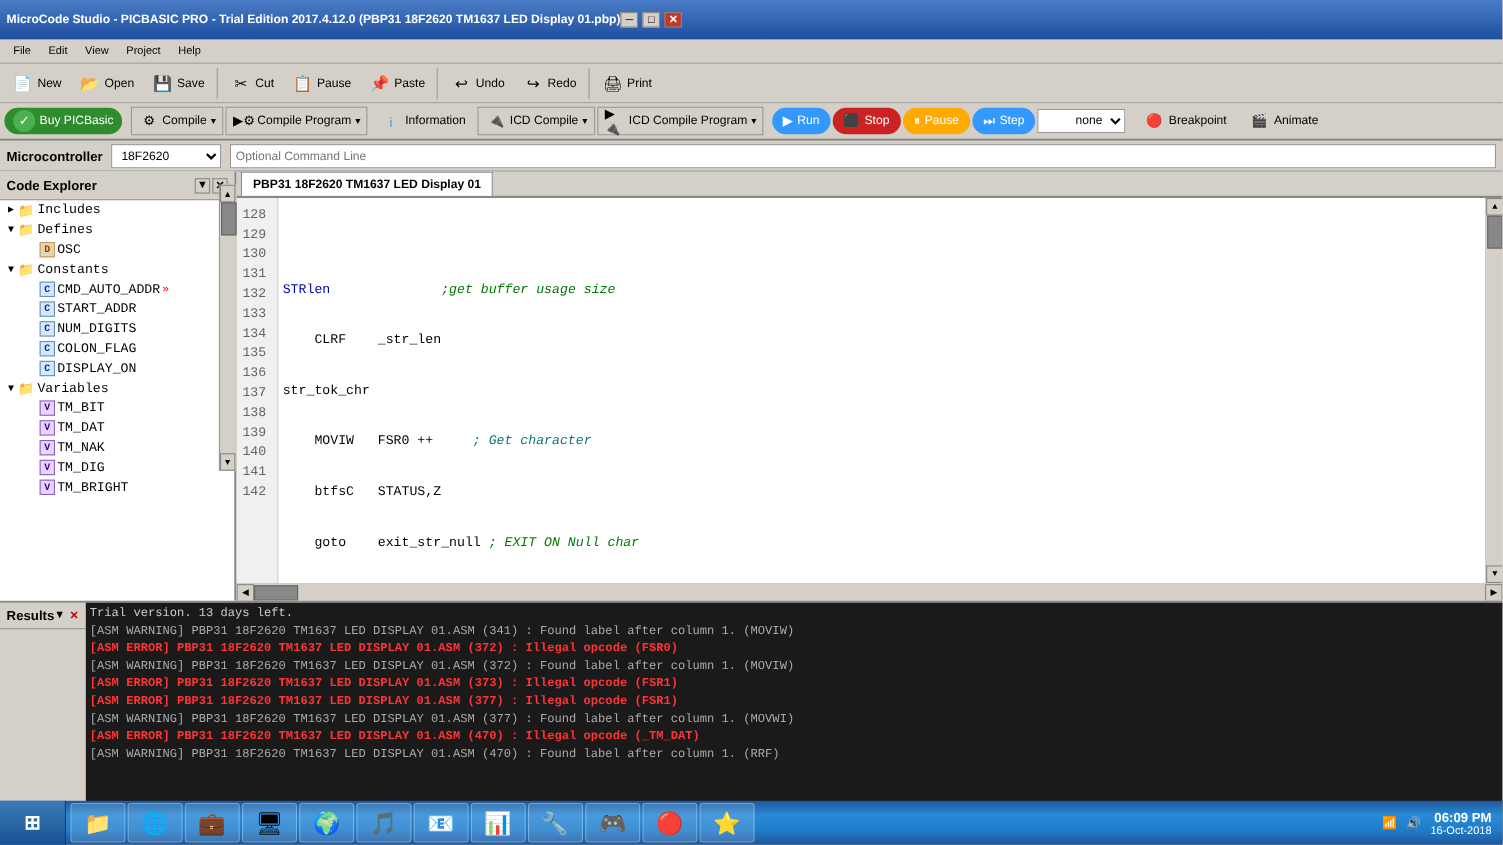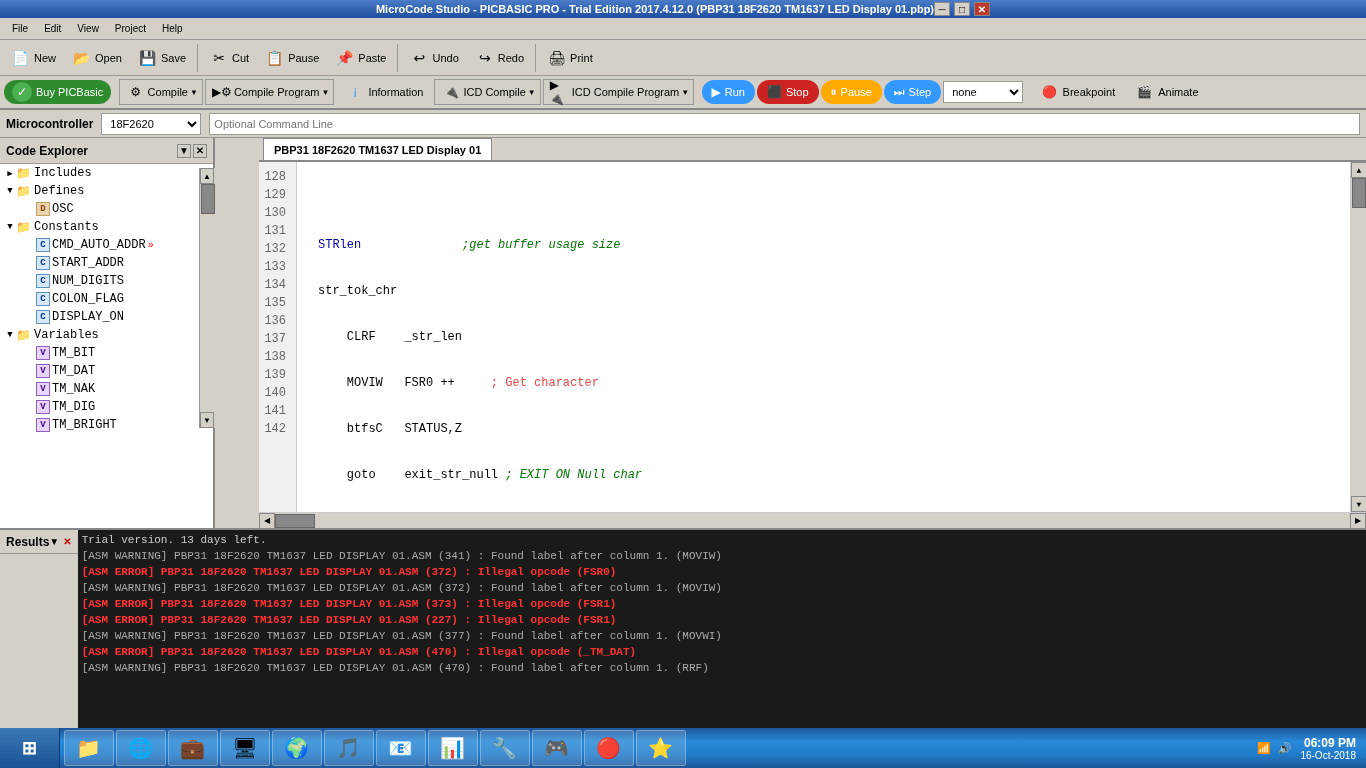--- a/index.html
+++ b/index.html
@@ -2,24 +2,24 @@
 <html><head>
   <meta charset="utf-8">
   <style>
     * { margin: 0; padding: 0; box-sizing: border-box; }
     body { font-family: 'Segoe UI', Tahoma, Geneva, Verdana, sans-serif; font-size: 12px; background: #d4d0c8; overflow: hidden; width: 1366px; height: 768px; }
 
     
     #title-bar {
       background: linear-gradient(to bottom, #4a7cc7, #1e4fa0);
       color: white;
-      height: 18px;
-      display: flex;
-      align-items: center;
-      justify-content: center;
+      height: 36px;
+      display: flex;
+      align-items: center;
+      justify-content: flex-start;
       padding: 0 6px;
       font-size: 11px;
       font-weight: bold;
     }
     #title-bar-controls { display: flex; gap: 4px; }
     .title-btn {
       width: 16px; height: 14px;
       display: flex; align-items: center; justify-content: center;
       font-size: 10px; cursor: pointer; border: 1px solid #888;
     }
@@ -111,21 +111,20 @@
     .mc-select {
       height: 22px; font-size: 11px; background: white;
       border: 1px solid #999; padding: 0 4px; min-width: 100px;
     }
     .cmd-line { height: 22px; flex: 1; font-size: 11px; background: white; border: 1px solid #999; padding: 0 4px; }
 
     
     #main-area {
       display: flex;
       height: calc(768px - 22px - 22px - 36px - 34px - 28px - 26px - 26px - 22px);
-      gap: 44px;
     }
 
     
     #sidebar {
       width: 215px;
       min-width: 215px;
       background: white;
       border-right: 2px solid #888;
       display: flex;
       flex-direction: column;
@@ -212,21 +211,21 @@
     .line-num {
       height: 18px;
       padding-right: 4px;
       display: flex;
       align-items: center;
       justify-content: flex-end;
     }
     #code-content {
       flex: 1;
       overflow: hidden;
-      padding: 0 21px;
+      padding: 0 4px;
       white-space: pre;
     }
     .code-line {
       height: 18px;
       display: flex;
       align-items: center;
       white-space: pre;
     }
 
     
@@ -464,21 +463,21 @@
     <span>Stop</span>
   </button>
   <button style="background:#ffaa00;color:white;border:none;border-radius:12px;padding:2px 10px;cursor:pointer;display:flex;align-items:center;gap:4px;height:24px;font-size:11px;">
     <span style="font-size:12px;">⏸</span>
     <span>Pause</span>
   </button>
   <button style="background:#3399ff;color:white;border:none;border-radius:12px;padding:2px 10px;cursor:pointer;display:flex;align-items:center;gap:4px;height:24px;font-size:11px;">
     <span style="font-size:12px;">⏭</span>
     <span>Step</span>
   </button>
-  <select class="mc-select" style="min-width:80px;">
+  <select class="mc-select" style="min-width:80px;text-align:right;">
     <option>none</option>
   </select>
   &nbsp;
   <div class="toolbar2-btn breakpoint-btn">
     <div class="toolbar-icon" style="font-size:12px;color:#cc0000;">🔴</div>
     <span>Breakpoint</span>
   </div>
   <div class="toolbar2-btn animate-btn">
     <div class="toolbar-icon" style="font-size:12px;color:#2288cc;">🎬</div>
     <span>Animate</span>
@@ -615,23 +614,23 @@
         <div class="line-num">137</div>
         <div class="line-num">138</div>
         <div class="line-num">139</div>
         <div class="line-num">140</div>
         <div class="line-num">141</div>
         <div class="line-num">142</div>
       </div>
       <div id="code-content">
         <div class="code-line"></div>
         <div class="code-line"><span style="color:#0000aa;">STRlen</span><span style="color:#007700;font-style:italic;">              ;get buffer usage size</span></div>
+        <div class="code-line">    CLRF    _str_len</div>
         <div class="code-line">str_tok_chr</div>
-        <div class="code-line">    CLRF    _str_len</div>
-        <div class="code-line">    MOVIW   FSR0 ++     <span style="color:#ef4444;">; Get character</span></div>
+        <div class="code-line">    MOVIW   FSR0 ++     <span style="color:#0f766e;font-style:italic;">; Get character</span></div>
         <div class="code-line">    btfsC   STATUS,Z</div>
         <div class="code-line">    goto    exit_str_null <span style="color:#007700;font-style:italic;">; EXIT ON Null char</span></div>
         
         
         
         
         
         
         
         
@@ -663,21 +662,21 @@
       <div style="font-size:10px;cursor:pointer;">▼</div>
       <div style="font-size:10px;cursor:pointer;color:#cc0000;">✕</div>
     </div>
   </div>
   <div id="results-content">
     <span class="result-line result-normal">Trial version. 13 days left.</span>
     <span class="result-line result-warning">[ASM WARNING] PBP31 18F2620 TM1637 LED DISPLAY 01.ASM (341) : Found label after column 1. (MOVIW)</span>
     <span class="result-line result-error">[ASM ERROR] PBP31 18F2620 TM1637 LED DISPLAY 01.ASM (372) : Illegal opcode (FSR0)</span>
     <span class="result-line result-warning">[ASM WARNING] PBP31 18F2620 TM1637 LED DISPLAY 01.ASM (372) : Found label after column 1. (MOVIW)</span>
     <span class="result-line result-error">[ASM ERROR] PBP31 18F2620 TM1637 LED DISPLAY 01.ASM (373) : Illegal opcode (FSR1)</span>
-    <span class="result-line result-error">[ASM ERROR] PBP31 18F2620 TM1637 LED DISPLAY 01.ASM (227) : Illegal opcode (FSR1)</span>
+    <span class="result-line result-error">[ASM ERROR] PBP31 18F2620 TM1637 LED DISPLAY 01.ASM (377) : Illegal opcode (FSR1)</span>
     <span class="result-line result-warning">[ASM WARNING] PBP31 18F2620 TM1637 LED DISPLAY 01.ASM (377) : Found label after column 1. (MOVWI)</span>
     <span class="result-line result-error">[ASM ERROR] PBP31 18F2620 TM1637 LED DISPLAY 01.ASM (470) : Illegal opcode (_TM_DAT)</span>
     <span class="result-line result-warning">[ASM WARNING] PBP31 18F2620 TM1637 LED DISPLAY 01.ASM (470) : Found label after column 1. (RRF)</span>
 
   </div>
 </div>
 
 <div id="status-bar">
   <div class="status-item">
     <span class="status-error-icon">⊗</span>

